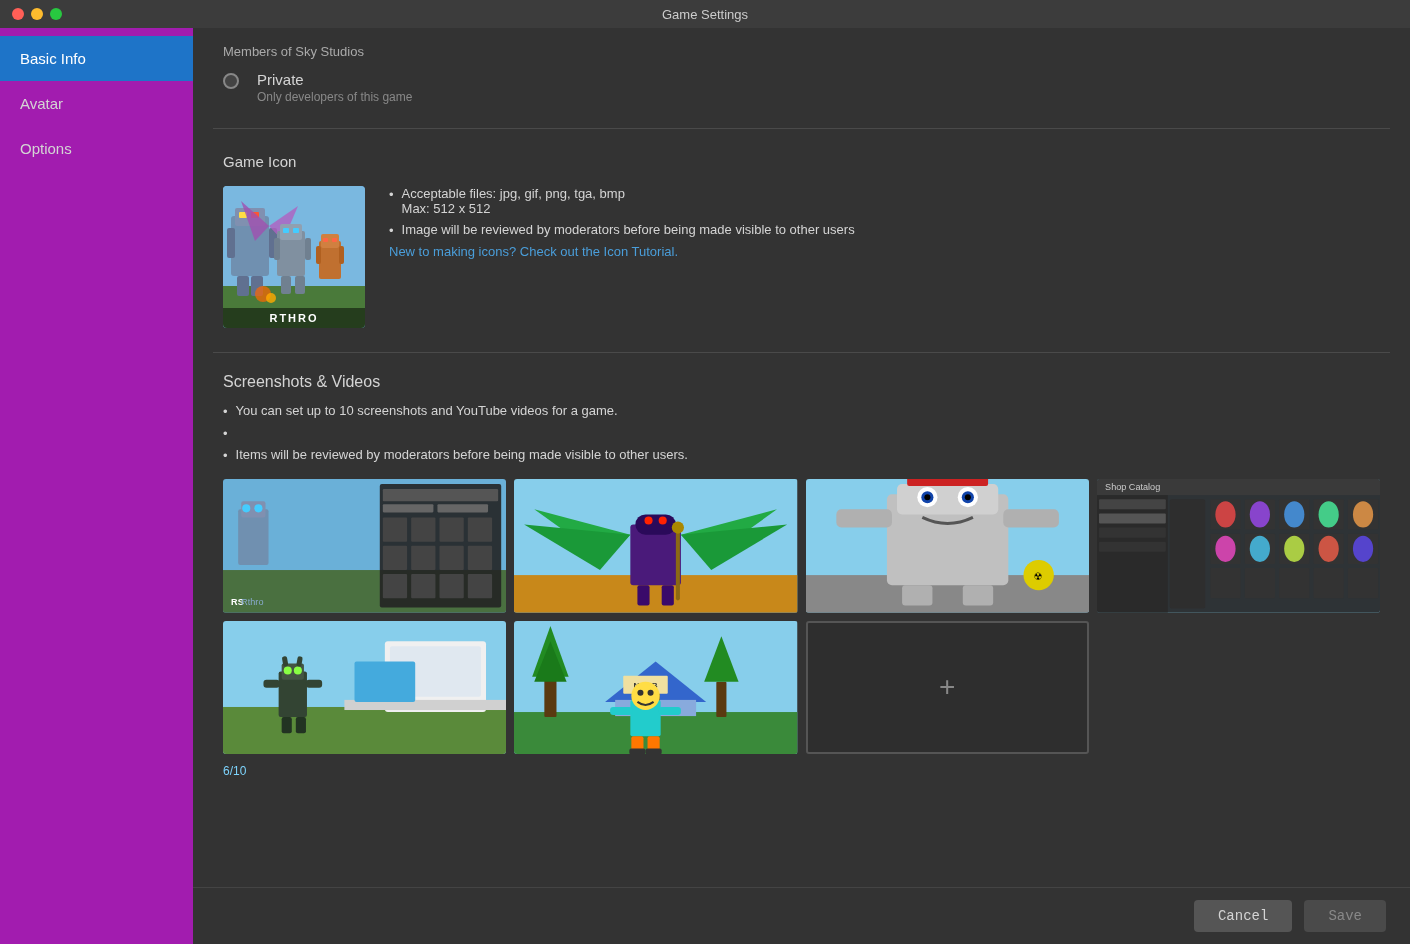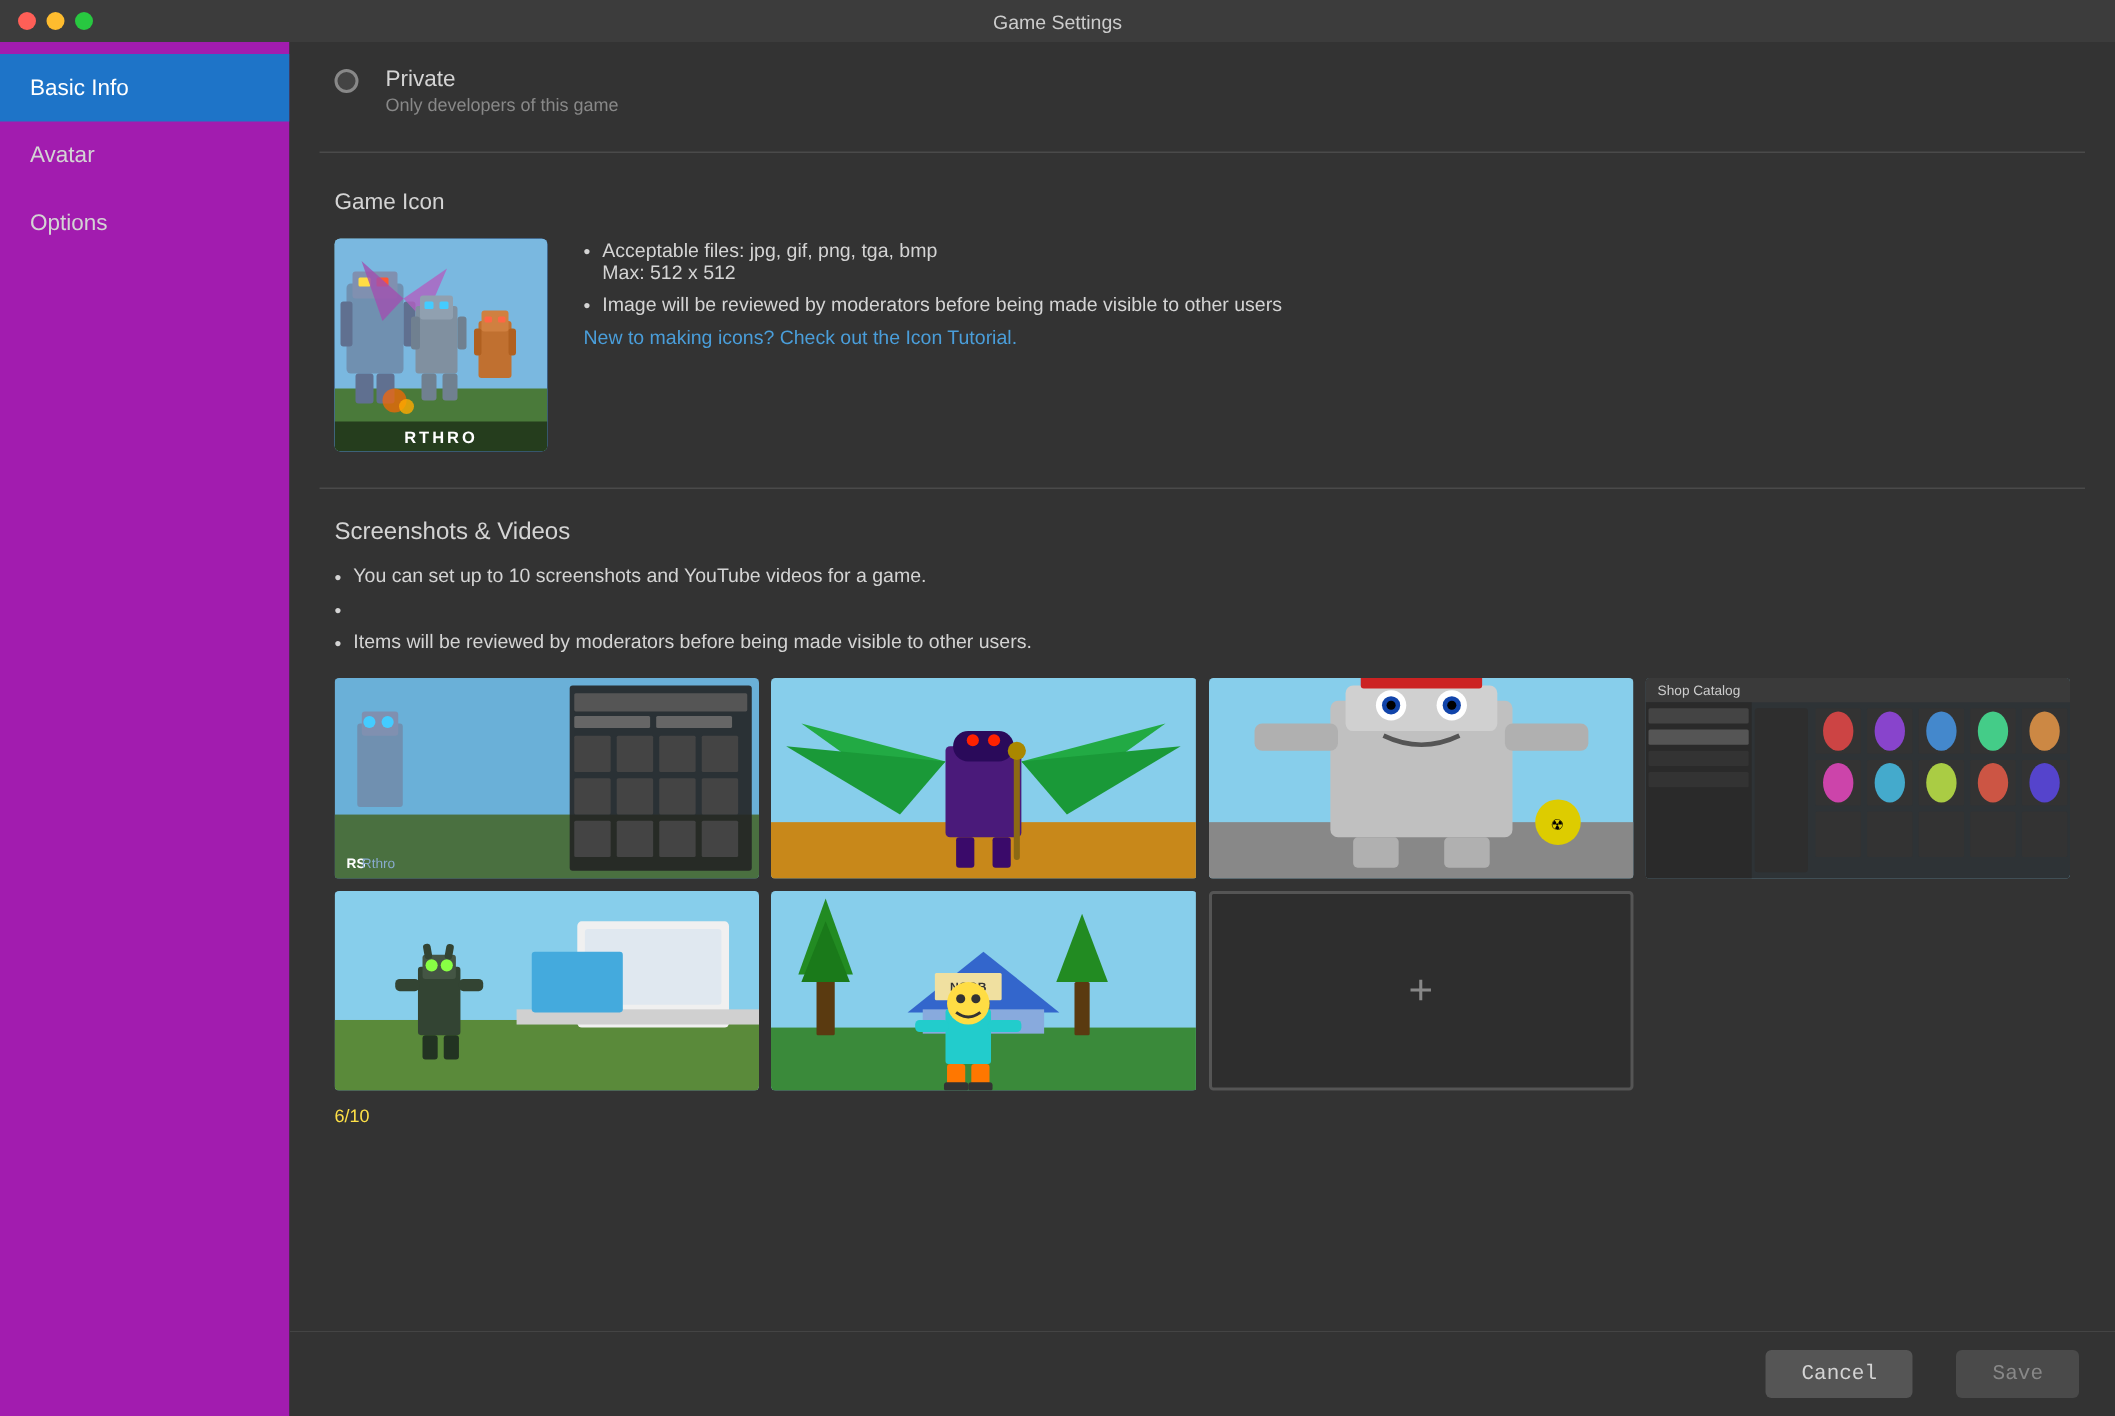--- a/index.html
+++ b/index.html
@@ -208,21 +208,21 @@
       cursor: pointer;
       background: #2e2e2e;
     }
     .add-icon {
       font-size: 28px;
       color: #888;
       line-height: 1;
     }
     .screenshot-count {
       font-size: 12px;
-      color: #fde047;
+      color: #7dd3fc;
       margin-top: 10px;
     }
 
     
     .bottom-bar {
       position: fixed;
       bottom: 0;
       right: 0;
       width: calc(1410px - 193px);
       background: #333;
@@ -243,21 +243,20 @@
       font-family: Liberation Mono, monospace;
     }
     .btn-cancel {
       background: #555;
       color: #d4d4d4;
     }
     .btn-save {
       background: #4a4a4a;
       color: #888;
       cursor: default;
-      margin-left: 17px;
     }
   </style>
 </head>
 <body>
 
 <div class="titlebar">
   <div class="window-controls">
     <div class="wc wc-close"></div>
     <div class="wc wc-min"></div>
     <div class="wc wc-max"></div>
@@ -275,20 +274,21 @@
       <span>Avatar</span>
     </div>
     <div class="sidebar-item">
       <span>Options</span>
     </div>
   </div>
 
   <div class="content">
 
     <div class="privacy-section">
+      <div class="members-label">Members of Sky Studios</div>
       <div class="radio-row">
         <div class="radio-circle"></div>
         <div>
           <div class="radio-label">Private</div>
           <div class="radio-sublabel">Only developers of this game</div>
         </div>
       </div>
     </div>
 
     <hr class="section-divider">

